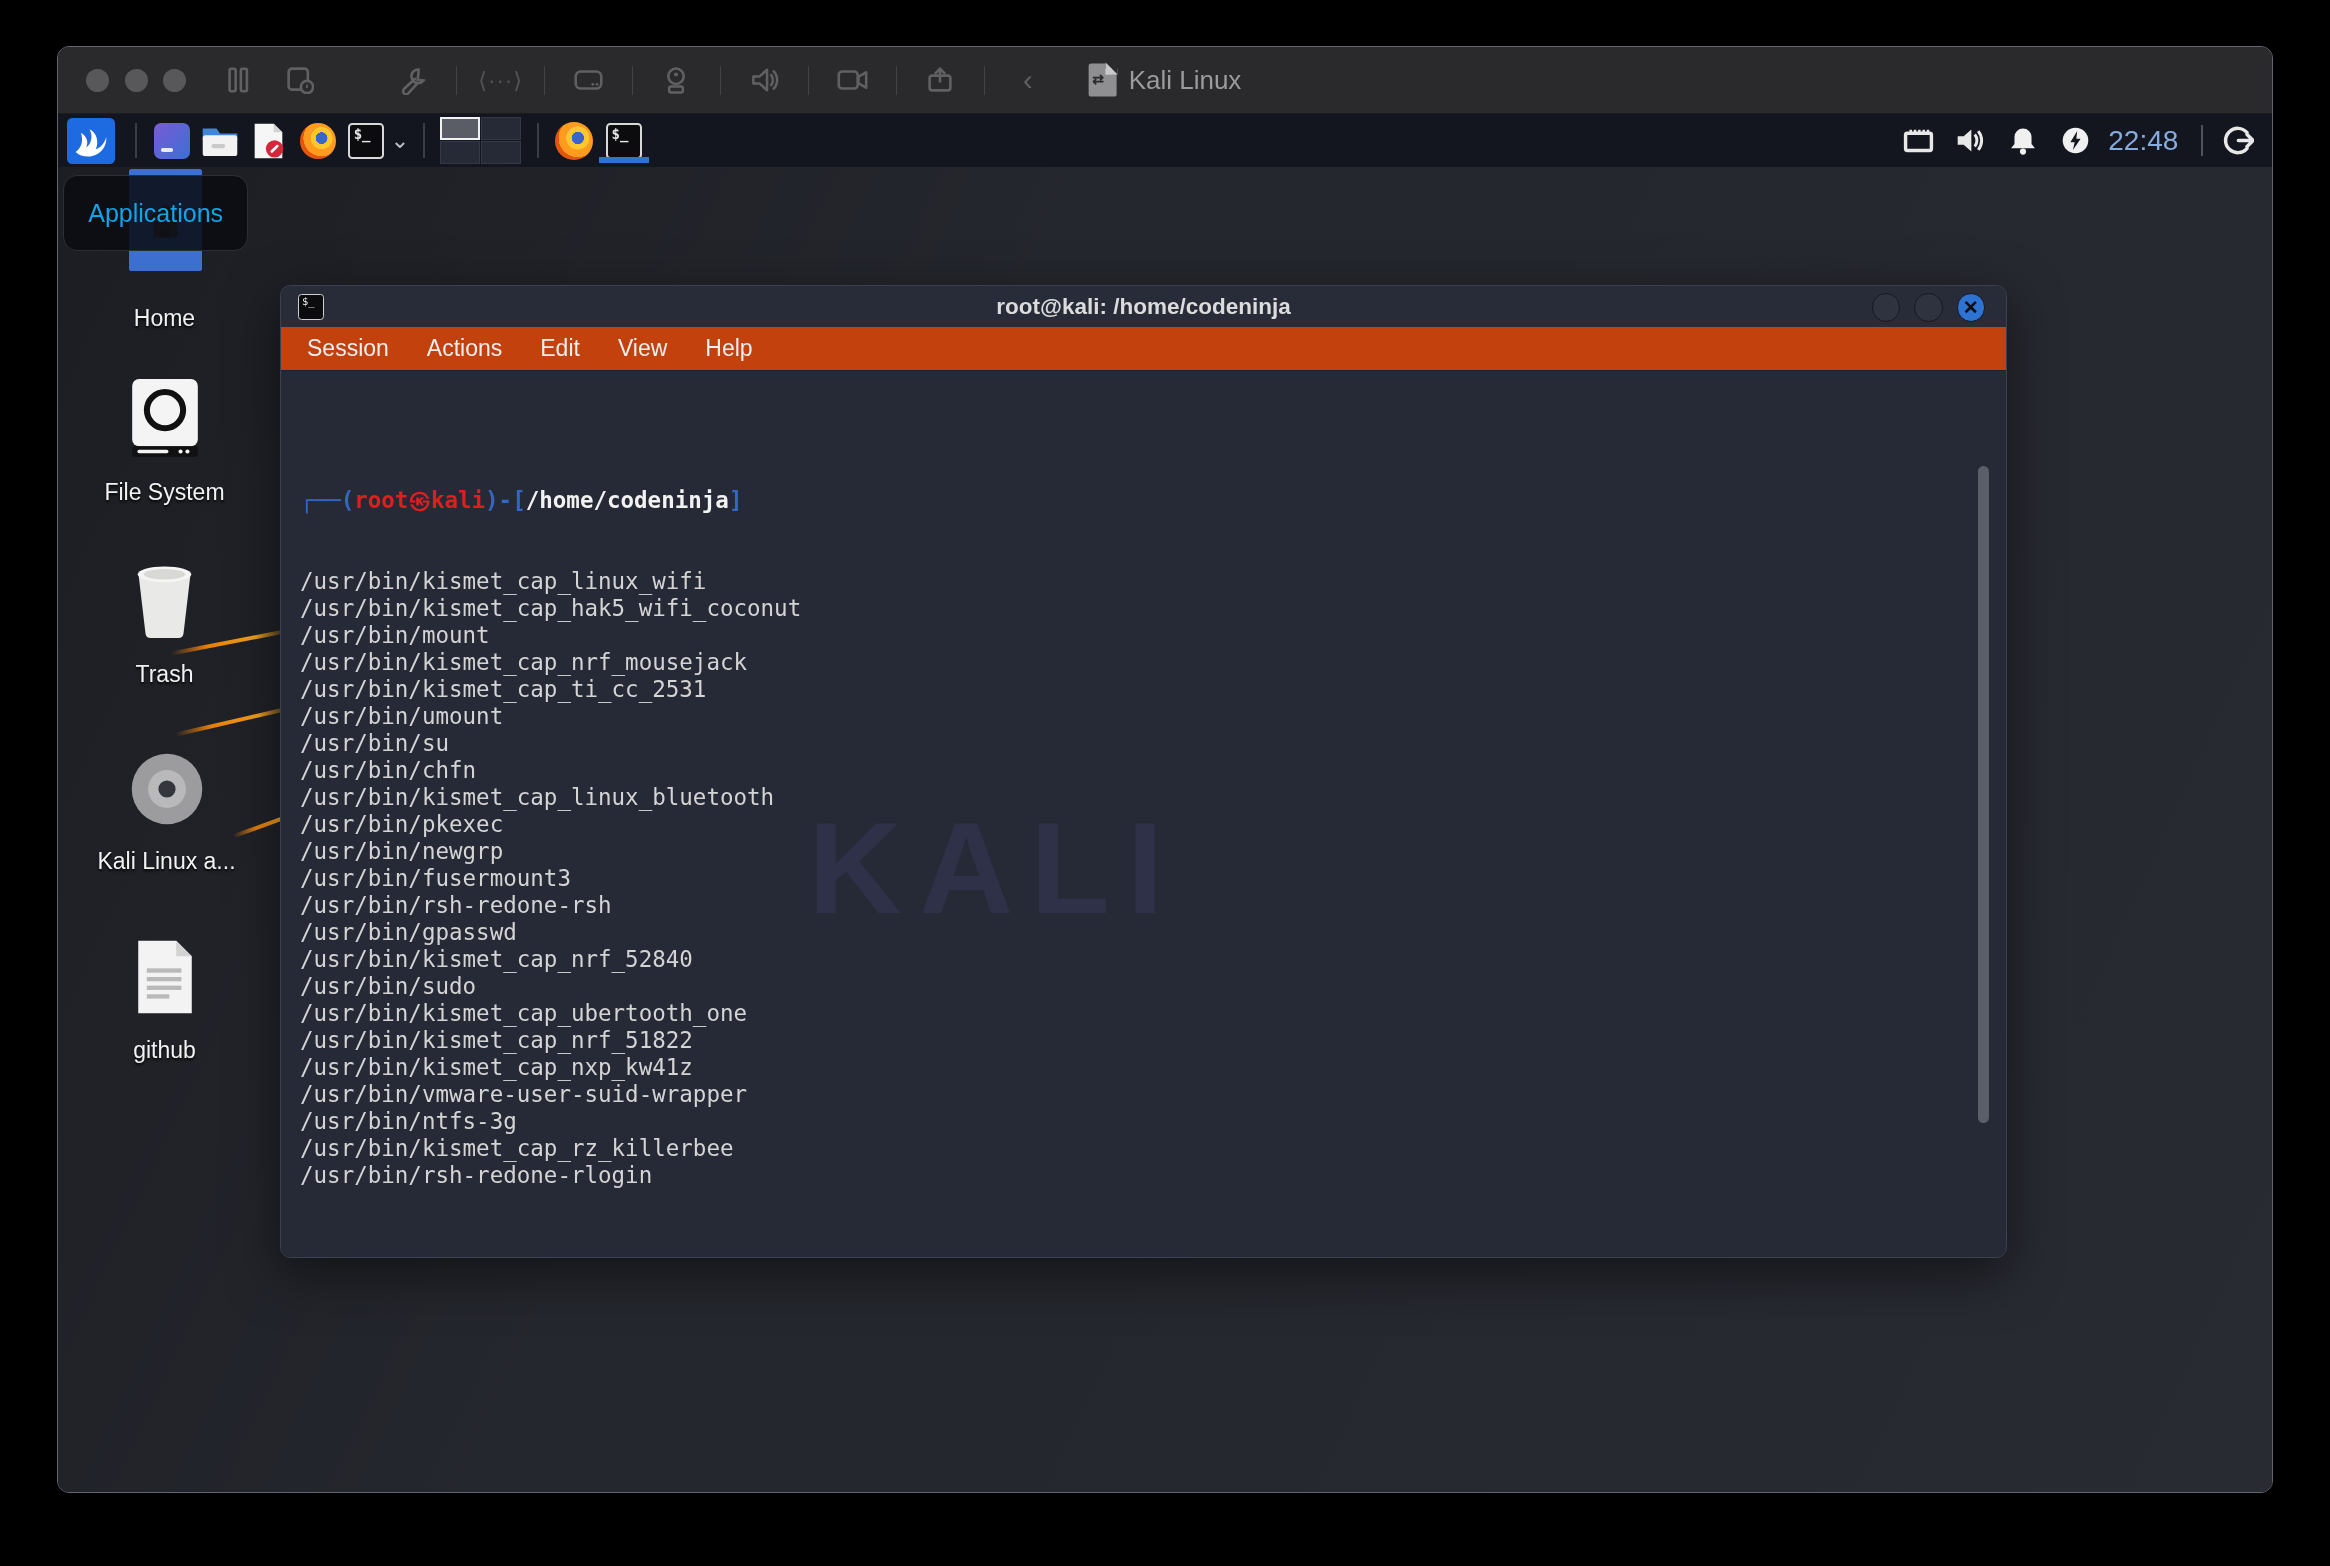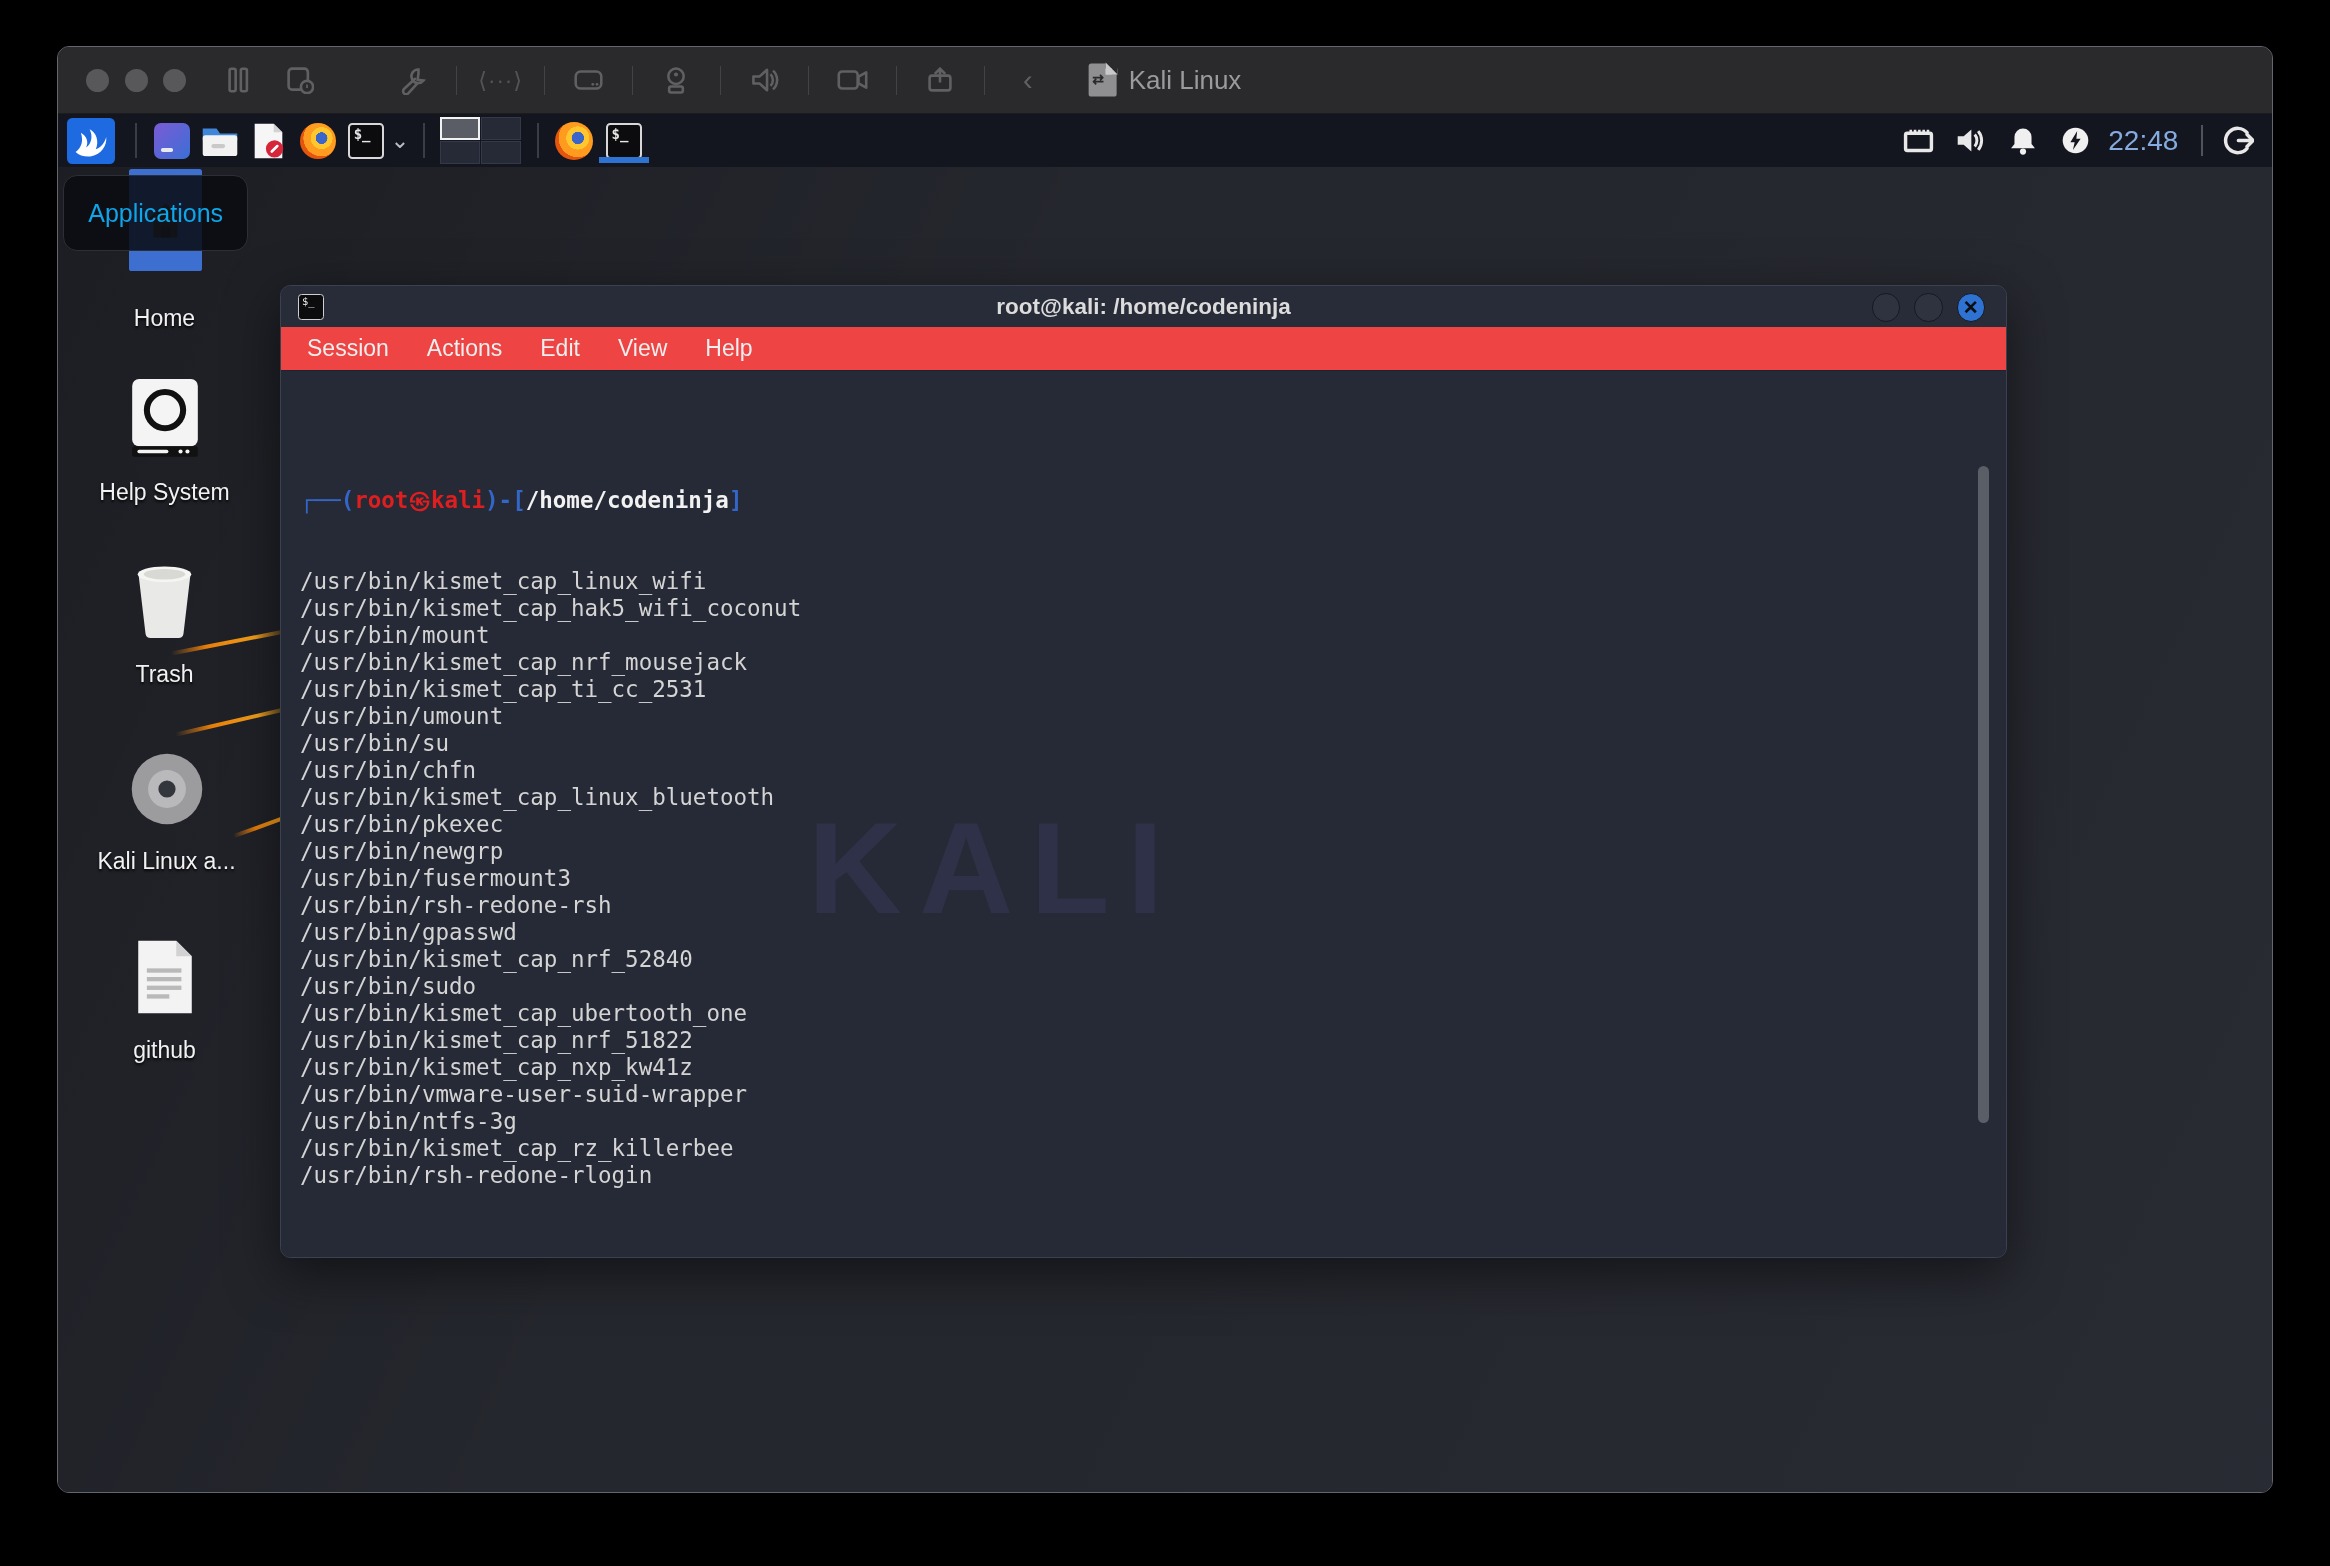--- a/index.html
+++ b/index.html
@@ -77,21 +77,21 @@
   .term-titlebar{height:41px;background:#282c38;display:flex;align-items:center;position:relative;}
   .term-appicon{width:26px;height:26px;margin-left:17.3px;background:#0c0c0e;border:1.7px solid #cfcfcf;border-radius:3.5px;
     color:#e8e8e8;font-family:"DejaVu Sans Mono",monospace;font-size:10.4px;padding:0.9px 0 0 2.6px;box-sizing:border-box;}
   .term-title{position:absolute;left:50%;top:50%;transform:translate(-50%,-50%);
     color:#dcdcdc;font-size:22.5px;font-weight:bold;white-space:nowrap;}
   .term-btns{position:absolute;right:21px;top:7px;display:flex;gap:14px;}
   .tbtn{width:28.5px;height:28.5px;border-radius:50%;background:#2f3340;border:1.7px solid #171922;box-sizing:border-box;}
   .tbtn.close{background:#2e72d2;color:#0b0d12;display:flex;align-items:center;justify-content:center;
     font-size:19px;font-weight:bold;line-height:1;}
   .term-menubar{height:43px;display:flex;align-items:center;gap:38px;padding-left:26px;
-    color:#efefef;font-size:23px;border-bottom:0.9px solid #1f2230;background:#ef4444;}
+    color:#efefef;font-size:23px;border-bottom:0.9px solid #1f2230;background:#c2410c;}
   .term-body{position:relative;height:887px;background:#262a36;
     font-family:"DejaVu Sans Mono",monospace;font-size:22.5px;line-height:27px;
     padding:35px 0 0 19px;box-sizing:border-box;white-space:pre;overflow:hidden;}
   .watermark{position:absolute;left:527px;top:484px;font-size:130px;font-weight:bold;
     color:rgba(95,85,160,.16);letter-spacing:17.3px;font-family:"Liberation Sans",sans-serif;z-index:0;}
   .pline{position:relative;z-index:1;}
   .out-line{color:#d4d4d4;position:relative;z-index:1;}
   .c-blue{color:#3267c9;font-weight:bold;}
   .c-red{color:#df1f1f;font-weight:bold;}
   .c-white{color:#f2f2f2;font-weight:bold;}
@@ -288,21 +288,21 @@
 
     <div class="dicon" style="left:33px;top:263px;">
       <svg width="76" height="80" viewBox="0 0 88 92">
         <rect x="6" y="2" width="76" height="78" rx="8" fill="#f4f4f4"></rect>
         <circle cx="44" cy="38" r="21" fill="none" stroke="#111" stroke-width="7"></circle>
         <rect x="6" y="80" width="76" height="12" rx="3" fill="#111"></rect>
         <rect x="12" y="84" width="36" height="4" rx="2" fill="#f4f4f4"></rect>
         <circle cx="62" cy="86" r="2.4" fill="#f4f4f4"></circle>
           <circle cx="70" cy="86" r="2.4" fill="#f4f4f4"></circle>
       </svg>
-      <div class="dlabel">Help System</div>
+      <div class="dlabel">File System</div>
     </div>
 
     <div class="dicon" style="left:33px;top:449px;">
       <svg width="69" height="76" viewBox="0 0 80 88">
         <path d="M10 14 L18 82 a6 6 0 0 0 6 5 h32 a6 6 0 0 0 6 -5 L70 14 Z" fill="#e9e9e7"></path>
         <ellipse cx="40" cy="13" rx="31" ry="9" fill="#f5f5f3"></ellipse>
         <ellipse cx="40" cy="13" rx="24" ry="6" fill="#d8d8d4"></ellipse>
       </svg>
       <div class="dlabel">Trash</div>
     </div>

